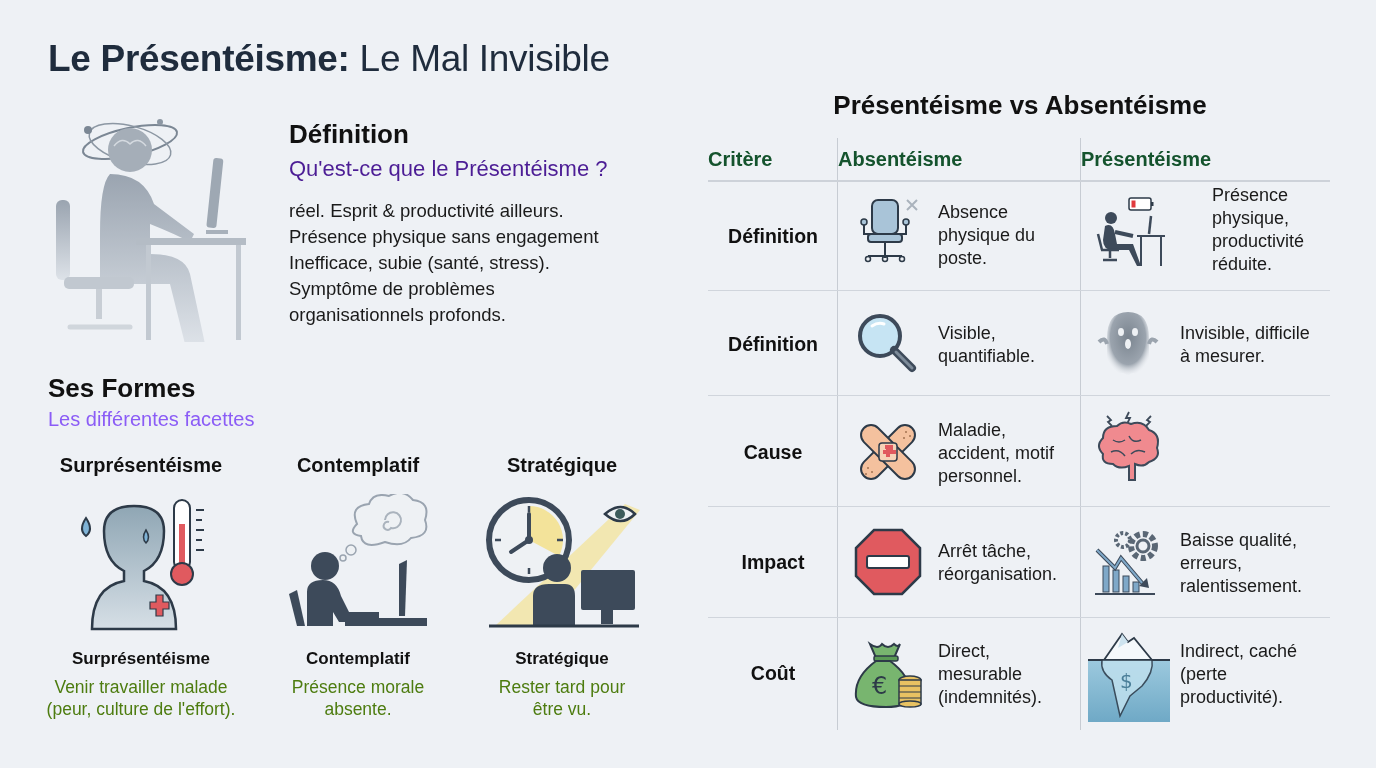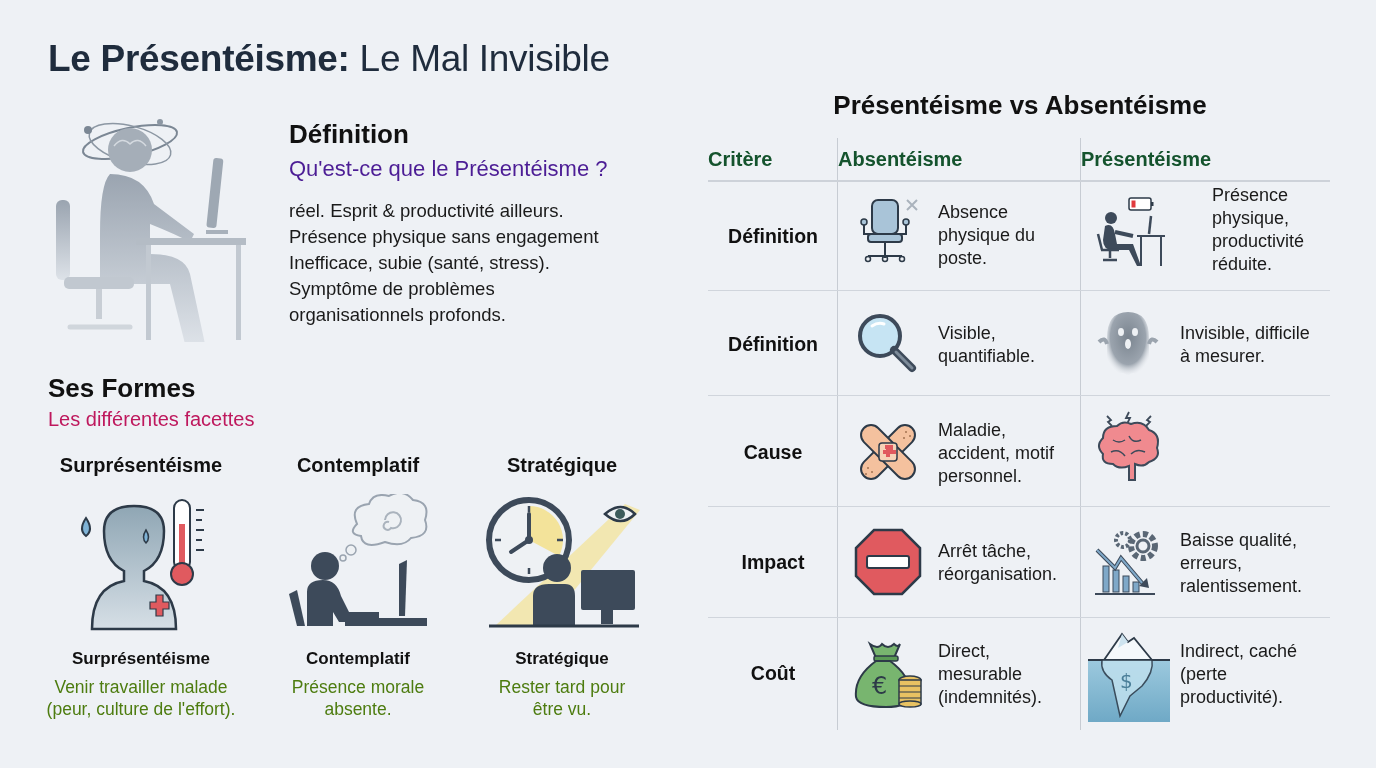--- a/index.html
+++ b/index.html
@@ -19,21 +19,21 @@
   .page-title .light { font-weight: normal; }
 
   
   .def-illus { left: 50px; top: 112px; width: 200px; height: 230px; }
   .def-heading { left: 289px; top: 119px; font-size: 26px; font-weight: bold; color: #111; }
   .def-sub { left: 289px; top: 156px; font-size: 22px; color: #4c1d95; }
   .def-body { left: 289px; top: 198px; width: 360px; font-size: 18.5px; line-height: 26px; color: #1a1a1a; }
 
   
   .formes-heading { left: 48px; top: 373px; font-size: 26px; font-weight: bold; color: #111; }
-  .formes-sub { left: 48px; top: 408px; font-size: 20px; color: #be185d; }
+  .formes-sub { left: 48px; top: 408px; font-size: 20px; color: #8b5cf6; }
   .forme-title { top: 454px; font-size: 20px; font-weight: bold; color: #111; text-align: center; width: 220px; }
   .forme-icon { top: 494px; width: 160px; height: 140px; }
   .forme-name { top: 649px; font-size: 17px; font-weight: bold; color: #111; text-align: center; width: 230px; }
   .forme-desc { top: 676px; font-size: 17.5px; line-height: 22px; color: #4d7c0f; text-align: center; width: 230px; }
 
   
   .cmp-title { left: 710px; width: 620px; top: 90px; font-size: 26px; font-weight: bold; color: #111; text-align: center; }
   .cmp-table { left: 708px; top: 138px; width: 622px; height: 592px; }
   .vline { position: absolute; width: 1px; background: #c7ccd3; }
   .hline { position: absolute; height: 2px; background: #cdd2d9; }

